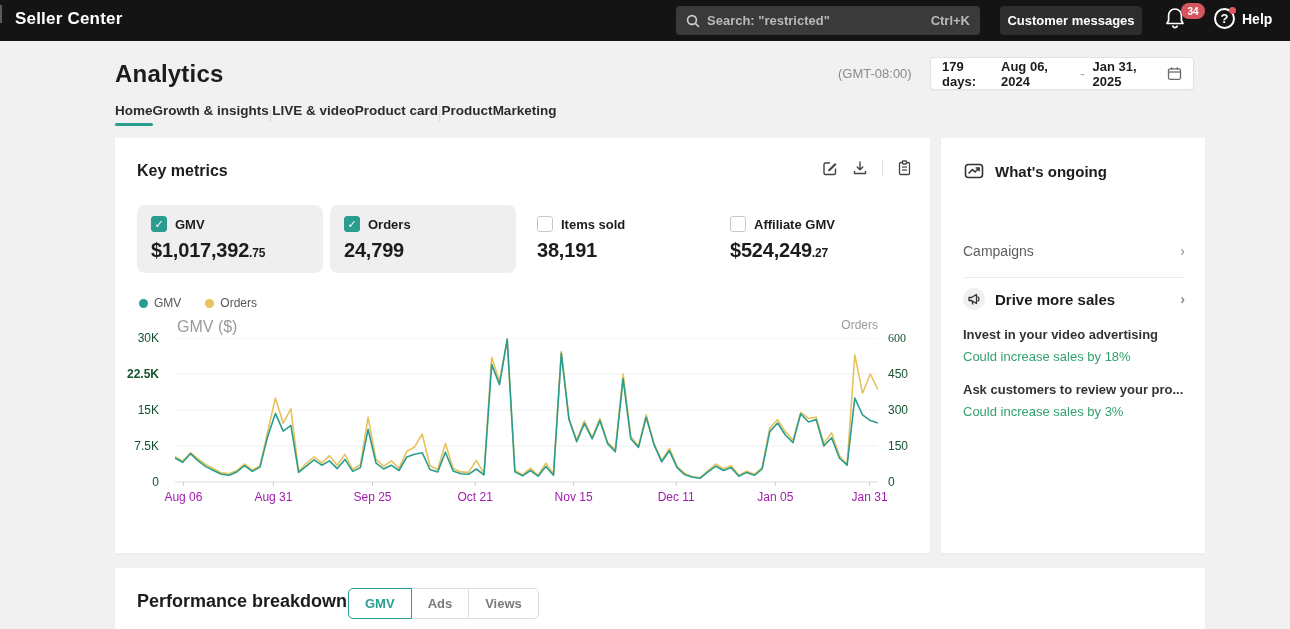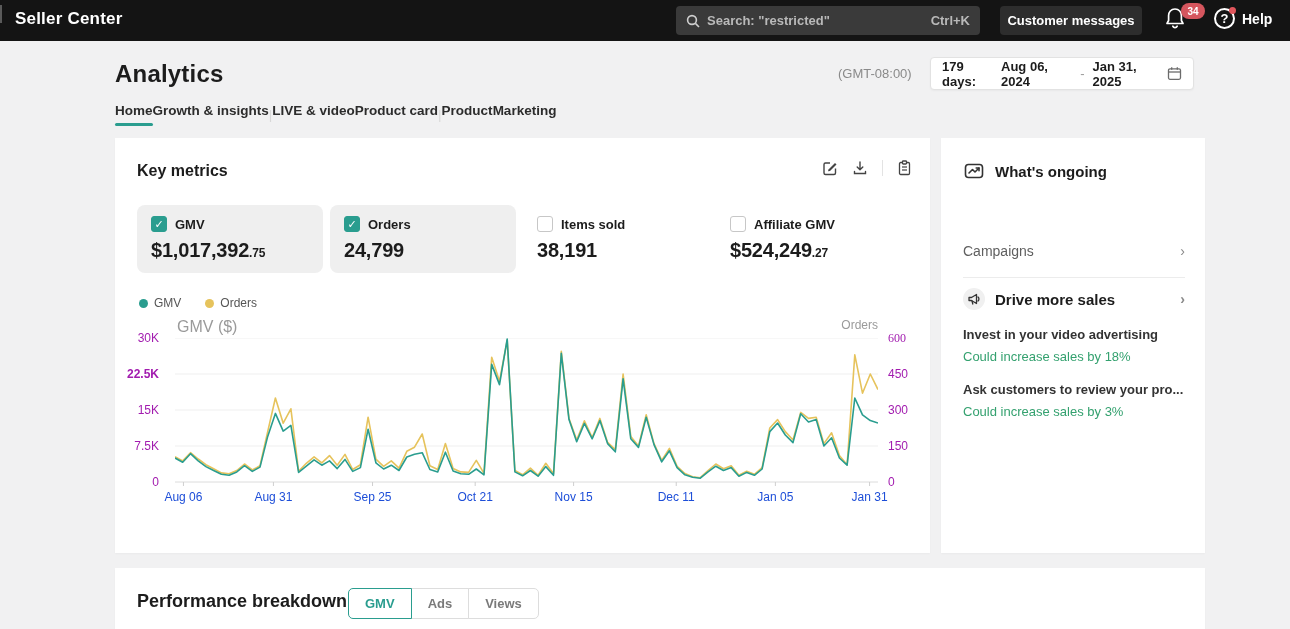--- a/index.html
+++ b/index.html
@@ -73,25 +73,25 @@
 
   
   .legend { position:absolute; left:24px; top:158px; display:flex; gap:24px; font-size:12px; color:#555; }
   .legend-item { display:flex; align-items:center; gap:6px; cursor:pointer; }
   .legend-dot { width:9px; height:9px; border-radius:50%; }
   .axis-title-left  { position:absolute; left:62px;  top:180px; font-size:16px; color:#9a9a9a; }
   .axis-title-right { position:absolute; right:52px; top:180px; font-size:12px; color:#9a9a9a; }
   .plot { position:absolute; left:60px; top:200px; width:703px; height:150px; }
   .left-ticks  { position:absolute; left:0px;  top:200px; width:52px; height:144px; }
   .right-ticks { position:absolute; left:769px; top:200px; width:44px; height:144px; }
-  .left-ticks span, .right-ticks span { position:absolute; font-size:12px; color:#a21caf; }
+  .left-ticks span, .right-ticks span { position:absolute; font-size:12px; color:#14532d; }
   .left-ticks span { right:8px; }
   .right-ticks span { left:4px; }
   .x-labels { position:absolute; left:60px; top:352px; width:703px; height:16px; }
-  .x-labels span { position:absolute; transform:translateX(-50%); font-size:12px; color:#1d4ed8; white-space:nowrap; }
+  .x-labels span { position:absolute; transform:translateX(-50%); font-size:12px; color:#a21caf; white-space:nowrap; }
 
   
   .panel-head { position:absolute; left:22px; display:flex; align-items:center; gap:10px; font-size:15px; font-weight:700; }
   .panel-row { position:absolute; left:22px; right:20px; display:flex; align-items:center;
                color:#5f5f5f; font-size:14px; cursor:pointer; }
   .panel-row .chev, .panel-chev { margin-left:auto; color:#8a8a8a; font-size:14px; }
   .panel-divider { position:absolute; left:22px; right:20px; top:139px; height:1px; background:#ececec; }
   .sugg-title { position:absolute; left:22px; right:16px; font-size:13px; color:#333; font-weight:600;
                 white-space:nowrap; overflow:hidden; }
   .sugg-green { position:absolute; left:22px; font-size:13px; color:#34a16f; cursor:pointer; }

